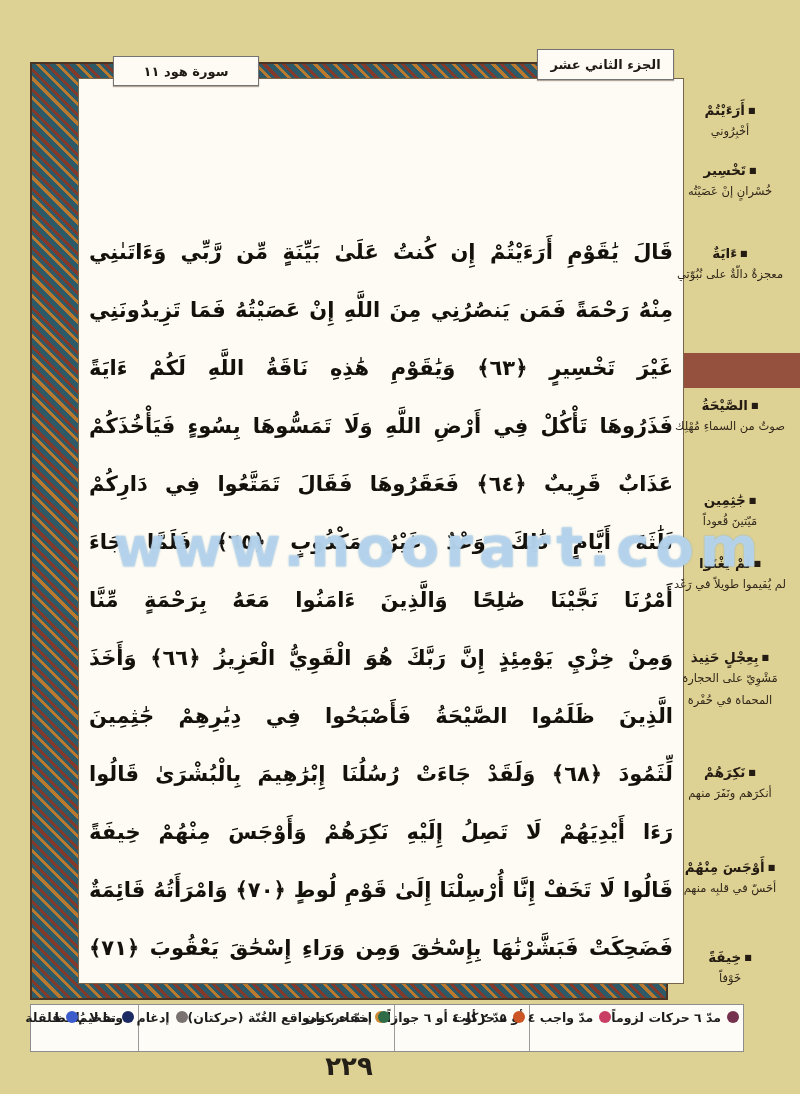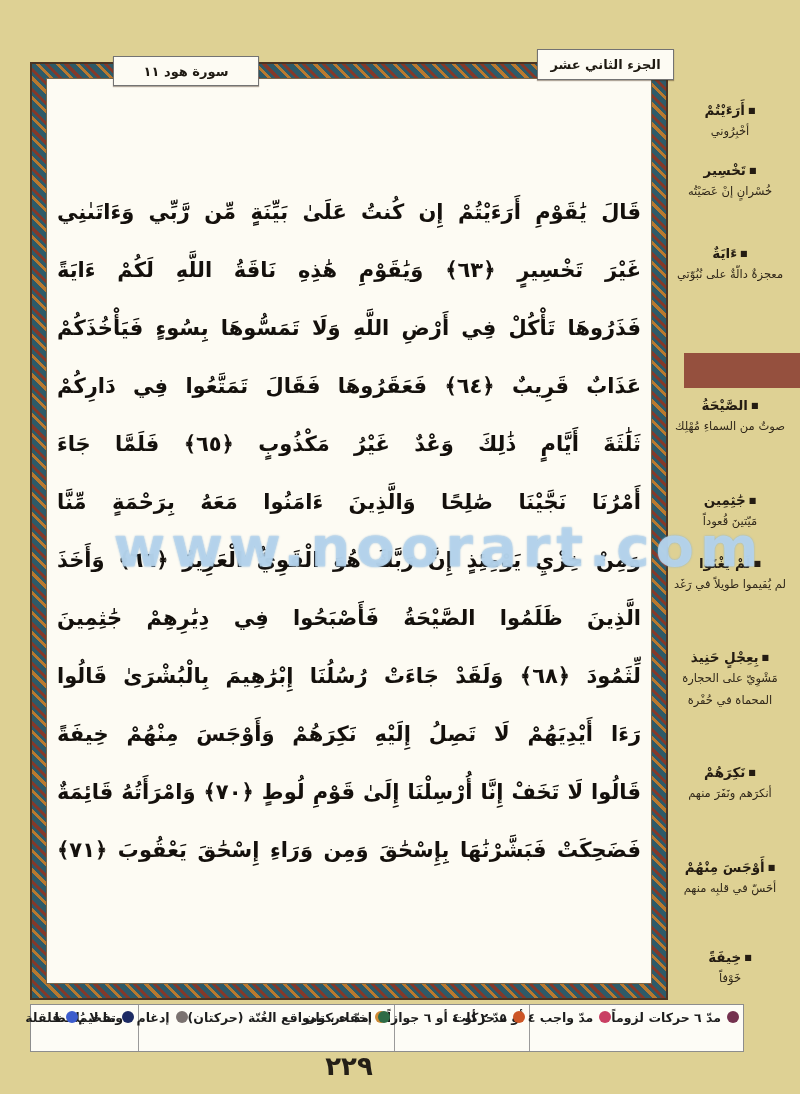--- a/index.html
+++ b/index.html
@@ -11,22 +11,23 @@
   
   .frame{
     position:absolute; left:30px; top:62px; width:638px; height:938px;
     box-sizing:border-box; border:2px solid #4a3423; padding:14px;
     background:repeating-linear-gradient(45deg,
       #2e5a68 0 5px, #b9792f 5px 8px, #2e5a68 8px 11px, #84392a 11px 14px);
   }
   .textarea{
     width:100%; height:100%; box-sizing:border-box;
     background:#fdfbf3; border:1px solid #77654a;
-    display:flex; flex-direction:column; justify-content:center;
+    display:flex; flex-direction:column; justify-content:flex-end;
     padding:6px 10px;
+    margin-left:32px;
   }
   .qline{
     direction:rtl; unicode-bidi:plaintext;
     text-align:justify; text-align-last:justify;
     white-space:nowrap; overflow:hidden;
     height:58px; line-height:58px;
     font-size:21px; color:#14100c; font-weight:bold;
   }
   
   .cartouche{
@@ -98,20 +99,21 @@
   <div class="cartouche juz">
     <span>الجزء الثاني عشر</span>
   </div>
   <div class="cartouche surah">
     <span>سورة هود ١١</span>
   </div>
 
   <div class="frame">
     <div class="textarea">
       <div class="qline">قَالَ يَٰقَوْمِ أَرَءَيْتُمْ إِن كُنتُ عَلَىٰ بَيِّنَةٍ مِّن رَّبِّي وَءَاتَىٰنِي</div>
+      <div class="qline">مِنْهُ رَحْمَةً فَمَن يَنصُرُنِي مِنَ اللَّهِ إِنْ عَصَيْتُهُ فَمَا تَزِيدُونَنِي</div>
       <div class="qline">غَيْرَ تَخْسِيرٍ ﴿٦٣﴾ وَيَٰقَوْمِ هَٰذِهِ نَاقَةُ اللَّهِ لَكُمْ ءَايَةً</div>
       <div class="qline">فَذَرُوهَا تَأْكُلْ فِي أَرْضِ اللَّهِ وَلَا تَمَسُّوهَا بِسُوءٍ فَيَأْخُذَكُمْ</div>
       <div class="qline">عَذَابٌ قَرِيبٌ ﴿٦٤﴾ فَعَقَرُوهَا فَقَالَ تَمَتَّعُوا فِي دَارِكُمْ</div>
       <div class="qline">ثَلَٰثَةَ أَيَّامٍ ذَٰلِكَ وَعْدٌ غَيْرُ مَكْذُوبٍ ﴿٦٥﴾ فَلَمَّا جَاءَ</div>
       <div class="qline">أَمْرُنَا نَجَّيْنَا صَٰلِحًا وَالَّذِينَ ءَامَنُوا مَعَهُ بِرَحْمَةٍ مِّنَّا</div>
       <div class="qline">وَمِنْ خِزْيِ يَوْمِئِذٍ إِنَّ رَبَّكَ هُوَ الْقَوِيُّ الْعَزِيزُ ﴿٦٦﴾ وَأَخَذَ</div>
       <div class="qline">الَّذِينَ ظَلَمُوا الصَّيْحَةُ فَأَصْبَحُوا فِي دِيَٰرِهِمْ جَٰثِمِينَ</div>
       <div class="qline">لِّثَمُودَ ﴿٦٨﴾ وَلَقَدْ جَاءَتْ رُسُلُنَا إِبْرَٰهِيمَ بِالْبُشْرَىٰ قَالُوا</div>
       <div class="qline">رَءَا أَيْدِيَهُمْ لَا تَصِلُ إِلَيْهِ نَكِرَهُمْ وَأَوْجَسَ مِنْهُمْ خِيفَةً</div>
       <div class="qline">قَالُوا لَا تَخَفْ إِنَّا أُرْسِلْنَا إِلَىٰ قَوْمِ لُوطٍ ﴿٧٠﴾ وَامْرَأَتُهُ قَائِمَةٌ</div>

